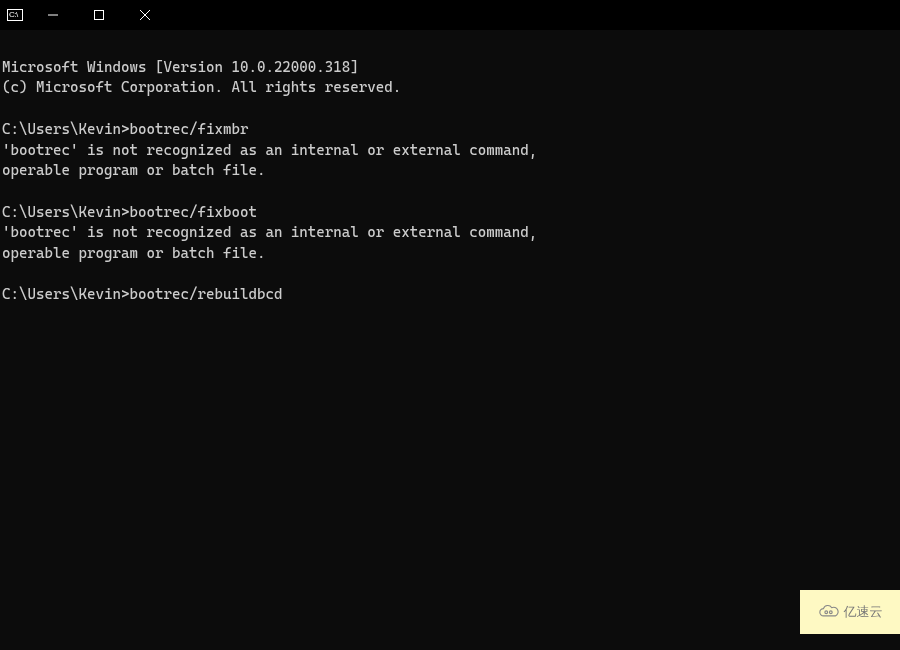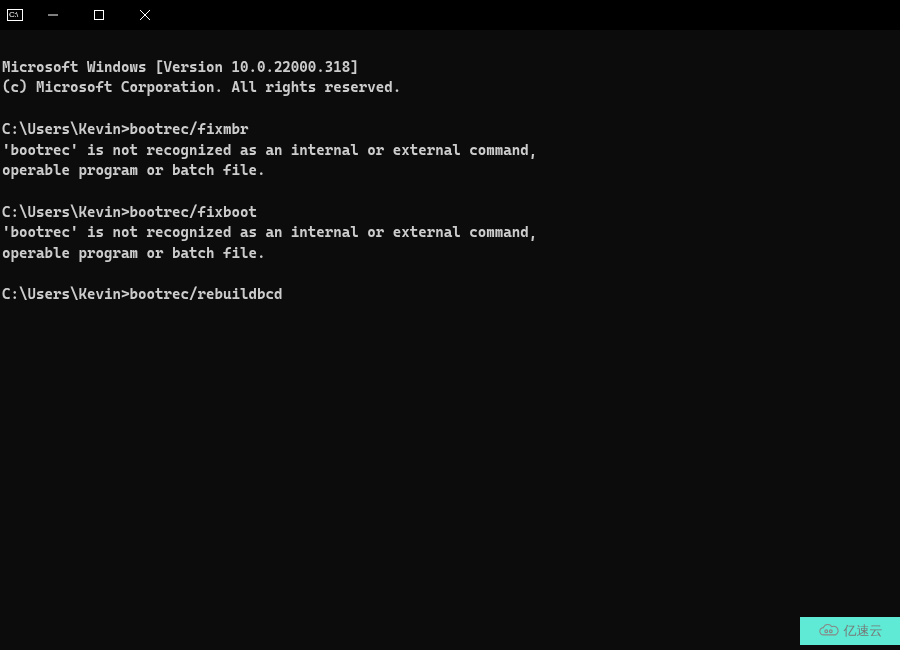--- a/index.html
+++ b/index.html
@@ -65,29 +65,29 @@
     fill: none;
     stroke-width: 1;
   }
   .terminal {
     padding: 6px 8px 2px 2px;
     color: #cccccc;
     font-size: 14.5px;
     line-height: 20.7px;
     white-space: pre;
     letter-spacing: 0px;
-    font-weight: 700;
+    font-weight: 400;
   }
   .watermark {
     position: absolute;
     right: 0;
-    bottom: 5px;
+    bottom: 16px;
     width: 100px;
-    height: 28px;
-    background: #5eead4;
+    height: 44px;
+    background: #fef9c3;
     display: flex;
     align-items: center;
     justify-content: center;
     gap: 4px;
     color: #777777;
     font-family: "Microsoft YaHei", sans-serif;
     font-size: 13px;
   }
   .watermark .cloud-icon {
     width: 22px;

